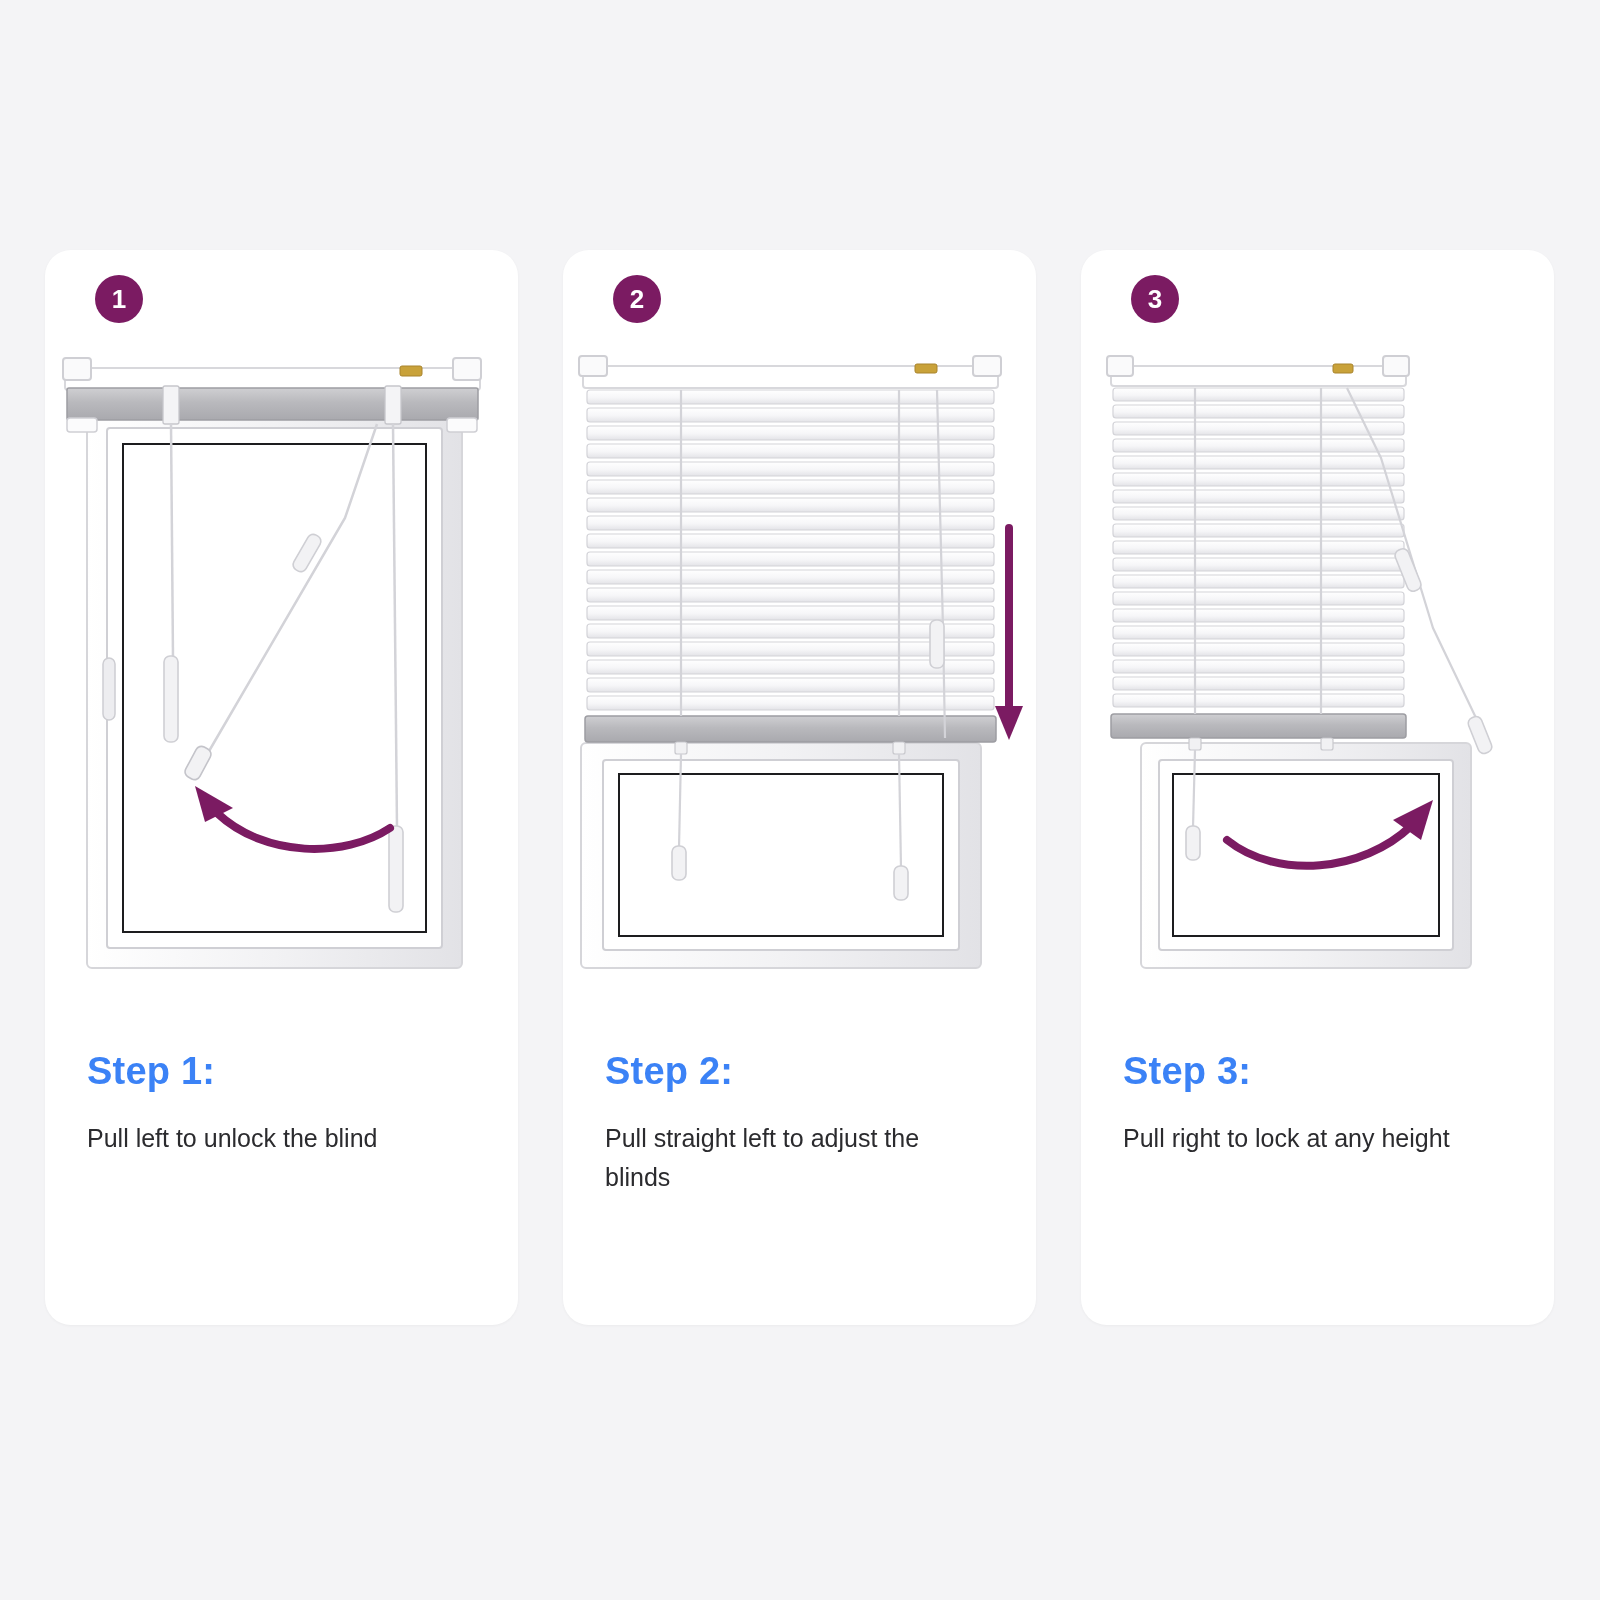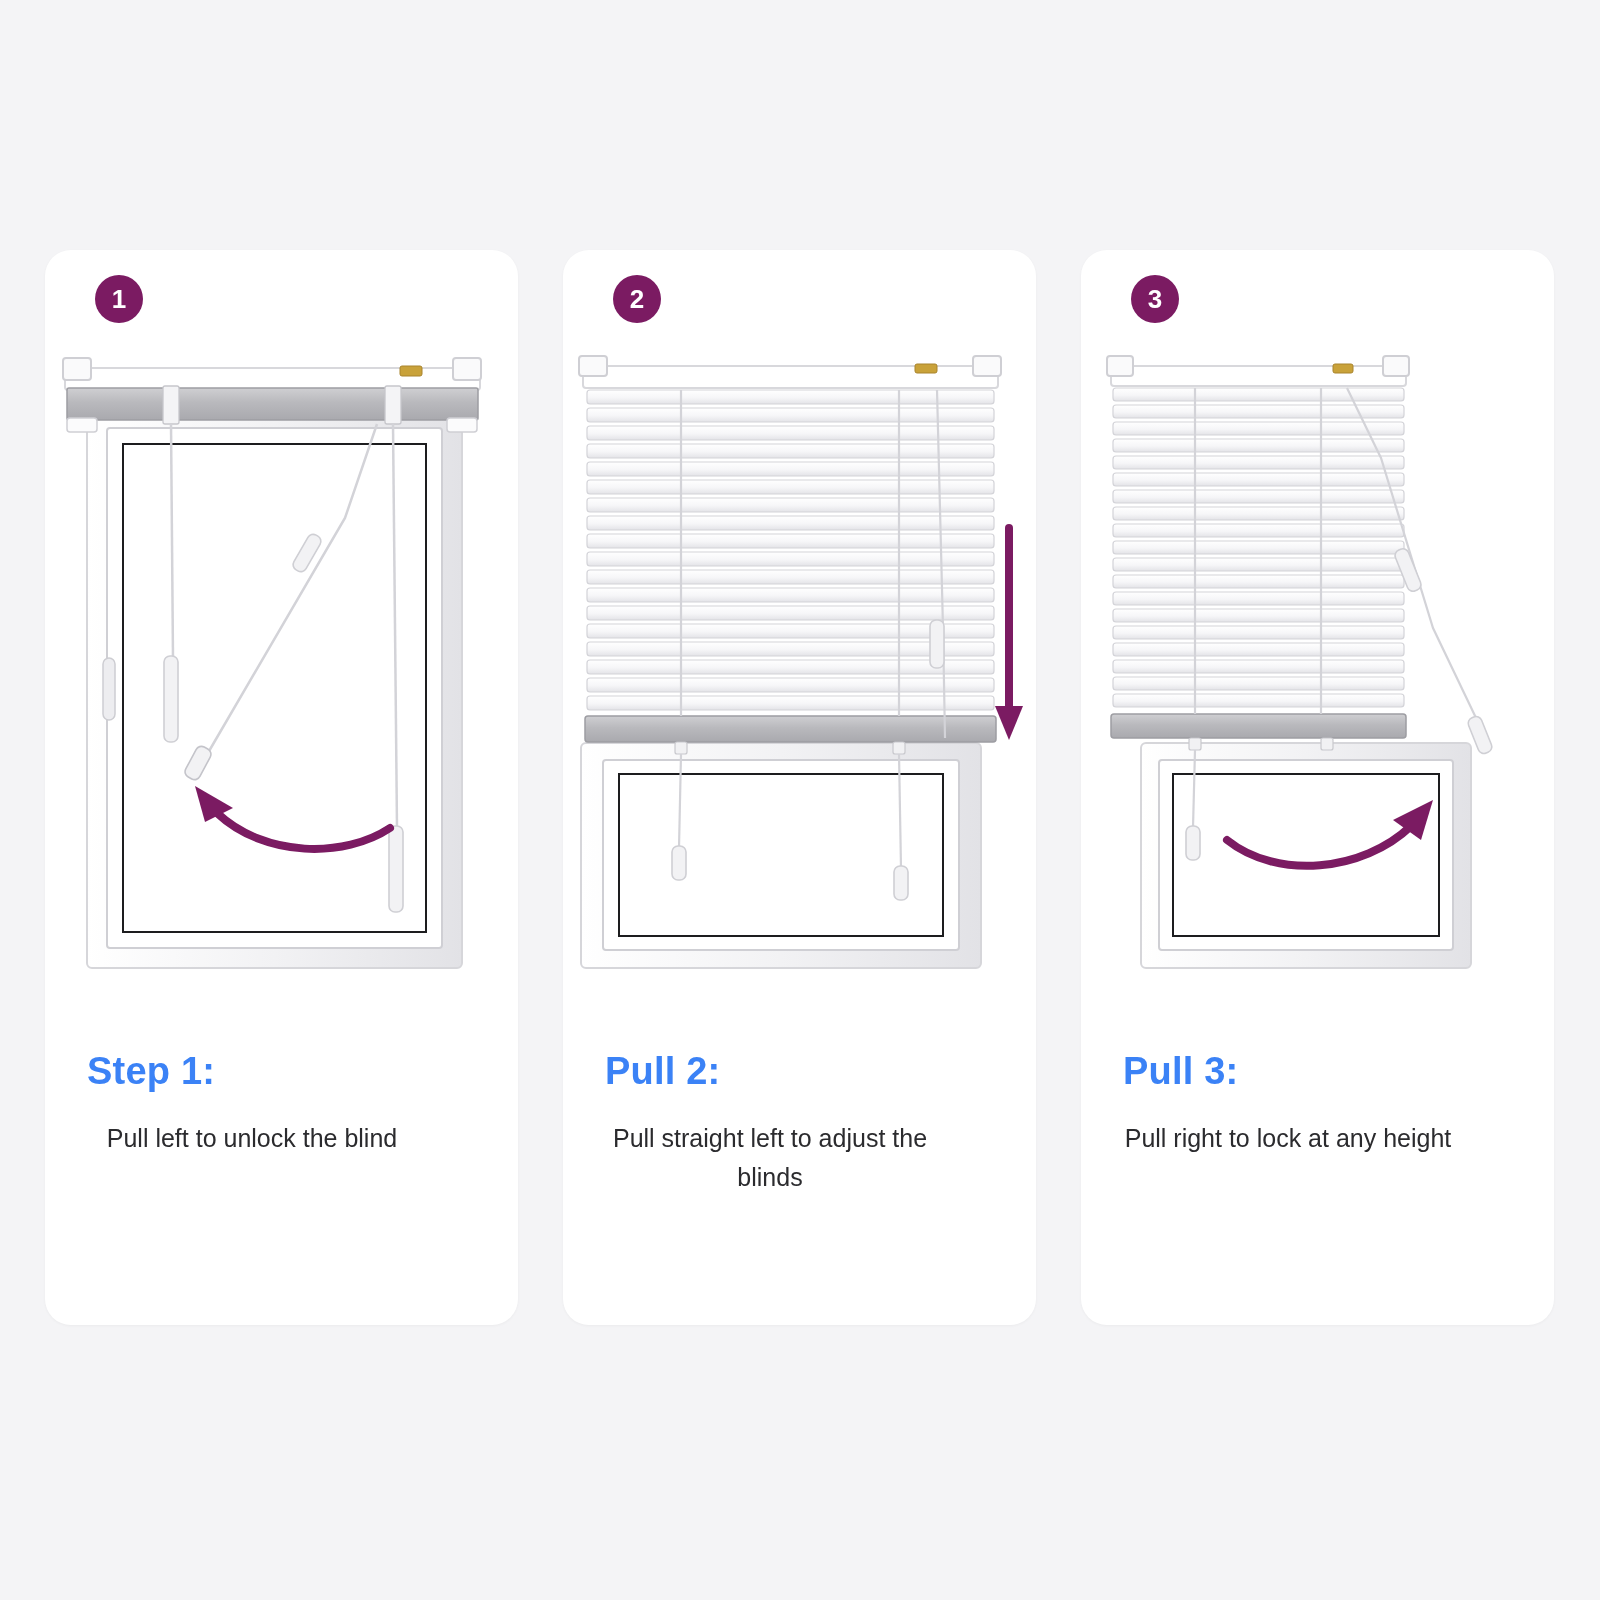--- a/index.html
+++ b/index.html
@@ -74,21 +74,20 @@
     color: #3b82f6;
     margin: 0 0 26px 0;
     letter-spacing: 0.2px;
   }
   .step-text {
     font-size: 25px;
     line-height: 1.55;
     color: #2b2b2e;
     margin: 0;
     max-width: 330px;
-    text-align: center;
   }
 </style>
 </head>
 <body>
 
 <div class="stage">
   <div class="cards">
 
     <div class="card">
       <div class="badge">1</div>
@@ -229,21 +228,21 @@
           </g>
 
           <g>
             <path d="M446 200 L446 382" fill="none" stroke="#7b1b62" stroke-width="8" stroke-linecap="round"></path>
             <path d="M432 378 L460 378 L446 412 Z" fill="#7b1b62"></path>
           </g>
         </svg>
       </div>
 
       <div class="caption">
-        <p class="step-title">Pull 2:</p>
+        <p class="step-title">Step 2:</p>
         <p class="step-text">Pull straight left to adjust the blinds</p>
       </div>
     </div>
 
     <div class="card">
       <div class="badge">3</div>
 
       <div class="figure">
         <svg width="473" height="700" viewBox="0 0 473 700" xmlns="http://www.w3.org/2000/svg">
           <defs>
@@ -318,19 +317,19 @@
           </g>
 
           <g>
             <path d="M146 512 C 196 552, 282 544, 330 498" fill="none" stroke="#7b1b62" stroke-width="8" stroke-linecap="round"></path>
             <path d="M352 472 L 340 512 L 312 492 Z" fill="#7b1b62"></path>
           </g>
         </svg>
       </div>
 
       <div class="caption">
-        <p class="step-title">Pull 3:</p>
+        <p class="step-title">Step 3:</p>
         <p class="step-text">Pull right to lock at any height</p>
       </div>
     </div>
 
   </div>
 </div>
 
 </body></html>

